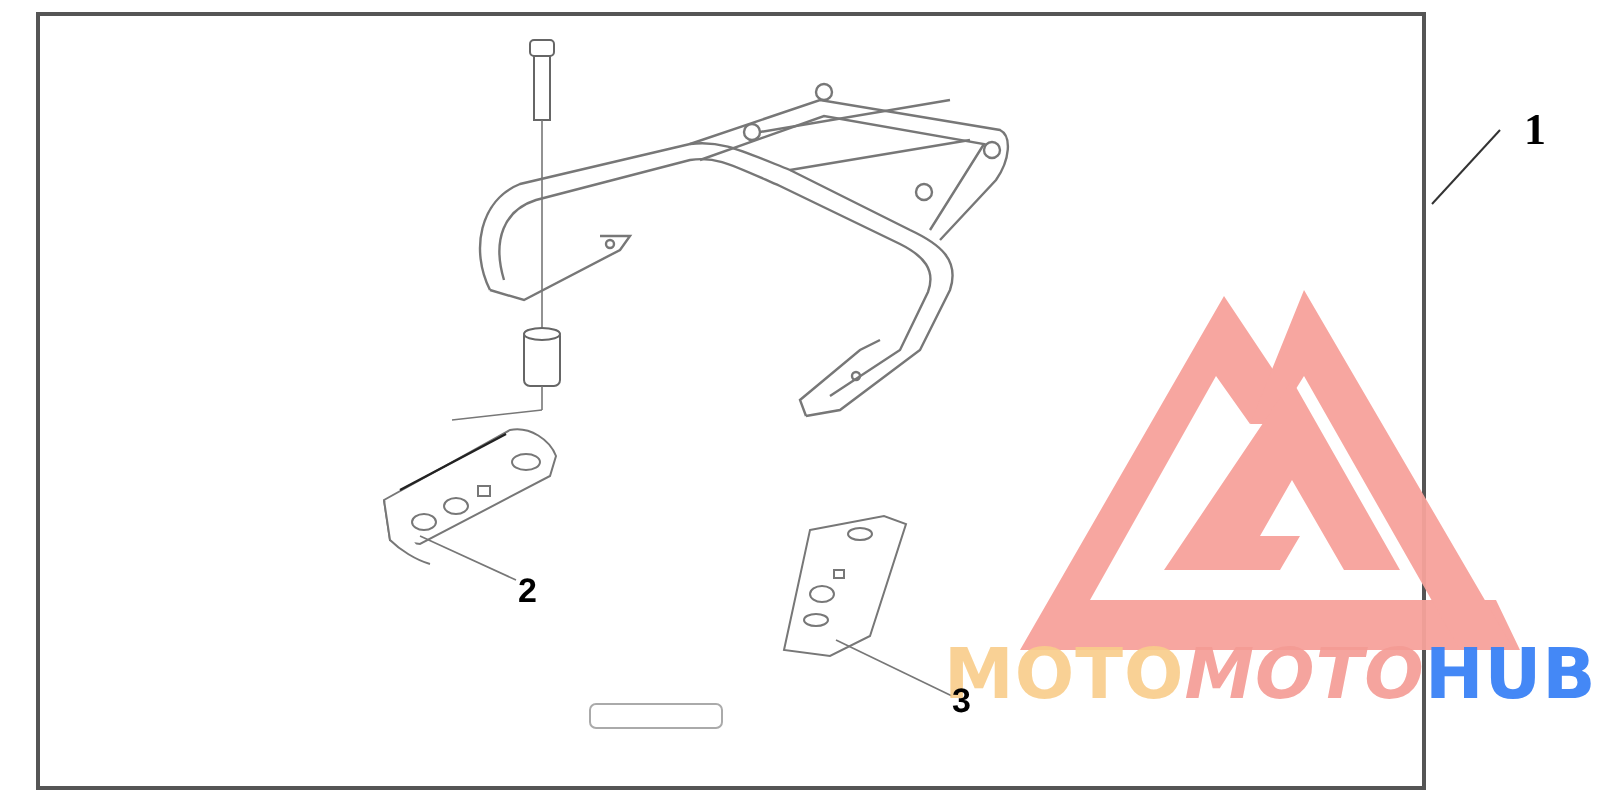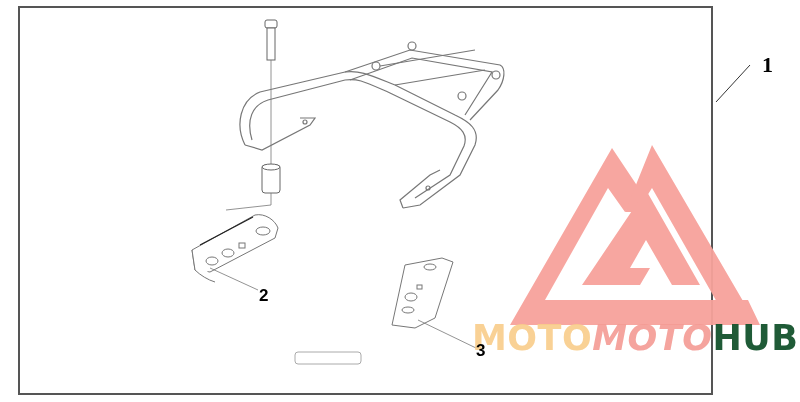--- a/index.html
+++ b/index.html
@@ -6,21 +6,21 @@
   body { width: 800px; height: 402px; position: relative; overflow: hidden; font-family: "Liberation Sans", sans-serif; }
   .frame { position: absolute; left: 18px; top: 6px; width: 695px; height: 389px; border: 2px solid #555; box-sizing: border-box; }
   svg.drawing { position: absolute; left: 0; top: 0; }
   .callout { position: absolute; font-weight: bold; color: #000; }
   .callout-1 { left: 762px; top: 52px; font-size: 22px; font-family: "Liberation Serif", serif; }
   .callout-2 { left: 259px; top: 286px; font-size: 17px; }
   .callout-3 { left: 476px; top: 341px; font-size: 17px; }
   .wm-text { position: absolute; left: 472px; top: 318px; font-size: 35px; font-weight: 900; letter-spacing: 0.5px; font-family: "DejaVu Sans", sans-serif; white-space: nowrap; }
   .wm-auto { color: #f9cd8a; opacity: 0.9; }
   .wm-moto { color: #f49b94; opacity: 0.9; font-style: italic; }
-  .wm-hub { color: #14532d; opacity: 0.95; }
+  .wm-hub { color: #3b82f6; opacity: 0.95; }
 </style>
 </head>
 <body>
 
 <div class="frame"></div>
 
 <svg class="drawing" width="800" height="402" viewBox="0 0 800 402">
 
   <g fill="#f7a29b" opacity="0.95">
     <polygon points="510,325 612,148 640,190 625,212 608,188 545,300 748,300 760,325"></polygon>

